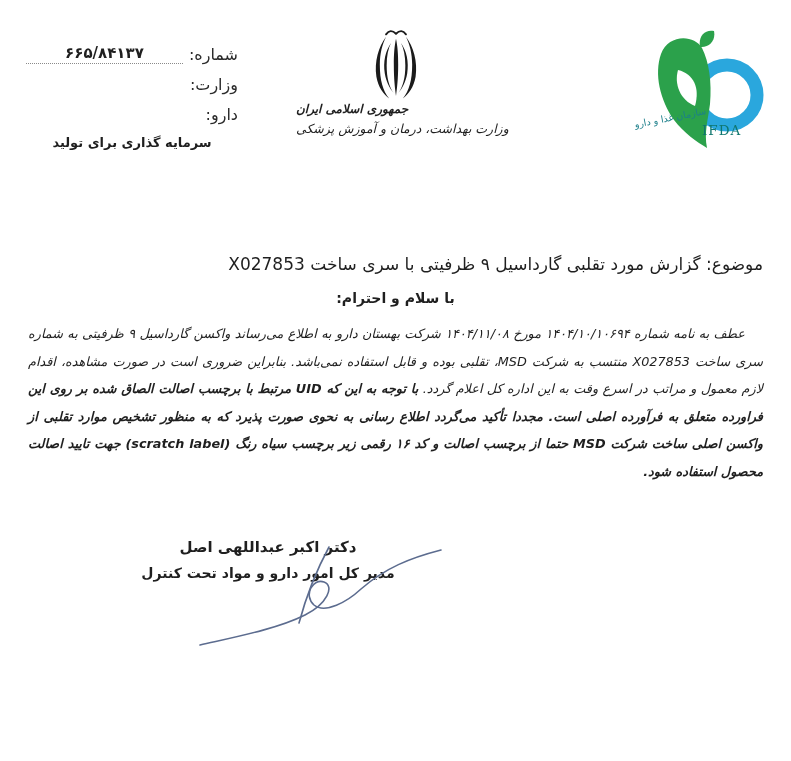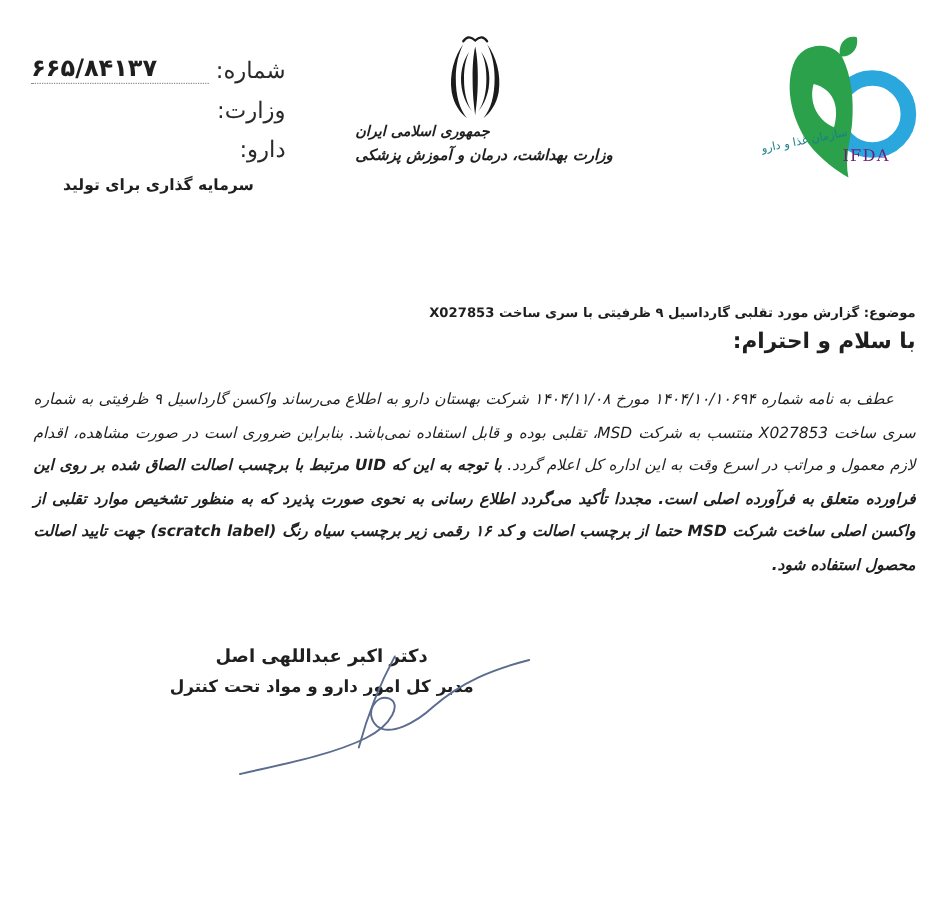--- a/index.html
+++ b/index.html
@@ -3,45 +3,45 @@
 <meta charset="utf-8">
 <style>
   * { margin:0; padding:0; box-sizing:border-box; }
   html,body { width:791px; height:761px; background:#ffffff; }
   body { font-family:"DejaVu Sans", sans-serif; color:#1f1f1f; position:relative; overflow:hidden; }
   .page { position:absolute; inset:0; background:#ffffff; }
 
   
   .ref-block { position:absolute; left:26px; top:44px; width:212px; direction:rtl; }
   .ref-row { display:flex; align-items:flex-end; margin-bottom:11px; }
-  .ref-label { font-size:19px; color:#2a2a2a; flex:0 0 auto; padding-left:6px; }
-  .ref-line { flex:1 1 auto; border-bottom:1.5px dotted #8a8a8a; text-align:left;
-              font-weight:bold; font-size:20px; letter-spacing:.5px; padding-bottom:1px; }
+  .ref-label { font-size:16px; color:#2a2a2a; flex:0 0 auto; padding-left:6px; }
+  .ref-line { flex:1 1 auto; border-bottom:1.5px dotted #8a8a8a; text-align:center;
+              font-weight:bold; font-size:15px; letter-spacing:.5px; padding-bottom:1px; }
   .ref-slogan { font-weight:bold; font-size:13px; margin-top:4px; text-align:center; direction:rtl; }
 
   
   .gov-block { position:absolute; left:296px; top:26px; width:200px; text-align:left; }
   .gov-emblem { display:block; margin:0 auto 2px auto; }
   .gov-country { font-weight:bold; font-size:12px; white-space:nowrap; font-style:italic; }
-  .gov-ministry { font-weight:bold; font-size:12.5px; white-space:nowrap; font-style:italic; margin-top:5px; }
+  .gov-ministry { font-weight:normal; font-size:12.5px; white-space:nowrap; font-style:italic; margin-top:5px; }
 
   
   .ifda-block { position:absolute; left:650px; top:30px; width:120px; height:120px; }
   .ifda-acronym { position:absolute; left:52px; top:92px; font-family:"DejaVu Serif", serif;
-                  font-size:13.5px; color:#701a75; letter-spacing:1px; }
+                  font-size:13.5px; color:#0f766e; letter-spacing:1px; }
   .ifda-fa { position:absolute; left:-16px; top:82px; font-size:9.5px; color:#1c7f8a;
              transform:rotate(-11deg); white-space:nowrap; direction:rtl; }
 
   
   .addressee { position:absolute; right:28px; left:28px; top:209px; direction:rtl;
                text-align:right; font-weight:bold; font-size:15px; }
   .subject   { position:absolute; right:28px; left:28px; top:254px; direction:rtl;
-               text-align:right; font-weight:bold; font-size:11px; }
-  .salutation{ position:absolute; right:28px; left:28px; top:274px; direction:rtl;
-               text-align:right; font-weight:bold; font-size:18px; }
+               text-align:right; font-weight:normal; font-size:17px; }
+  .salutation{ position:absolute; right:28px; left:28px; top:290px; direction:rtl;
+               text-align:center; font-weight:bold; font-size:14px; }
   .body-par  { position:absolute; right:28px; left:28px; top:320px; direction:rtl;
                text-align:justify; font-size:12.8px; line-height:27.5px; text-indent:18px;font-style:italic; }
   .body-par .bold { font-weight:bold; }
 
   
   .sig-block { position:absolute; left:128px; top:534px; width:280px; text-align:center; direction:rtl; }
   .sig-name  { font-weight:bold; font-size:15px; line-height:26px; }
   .sig-title { font-weight:bold; font-size:14px; line-height:26px; }
   .sig-scribble { position:absolute; left:195px; top:545px; pointer-events:none; }
 </style>

